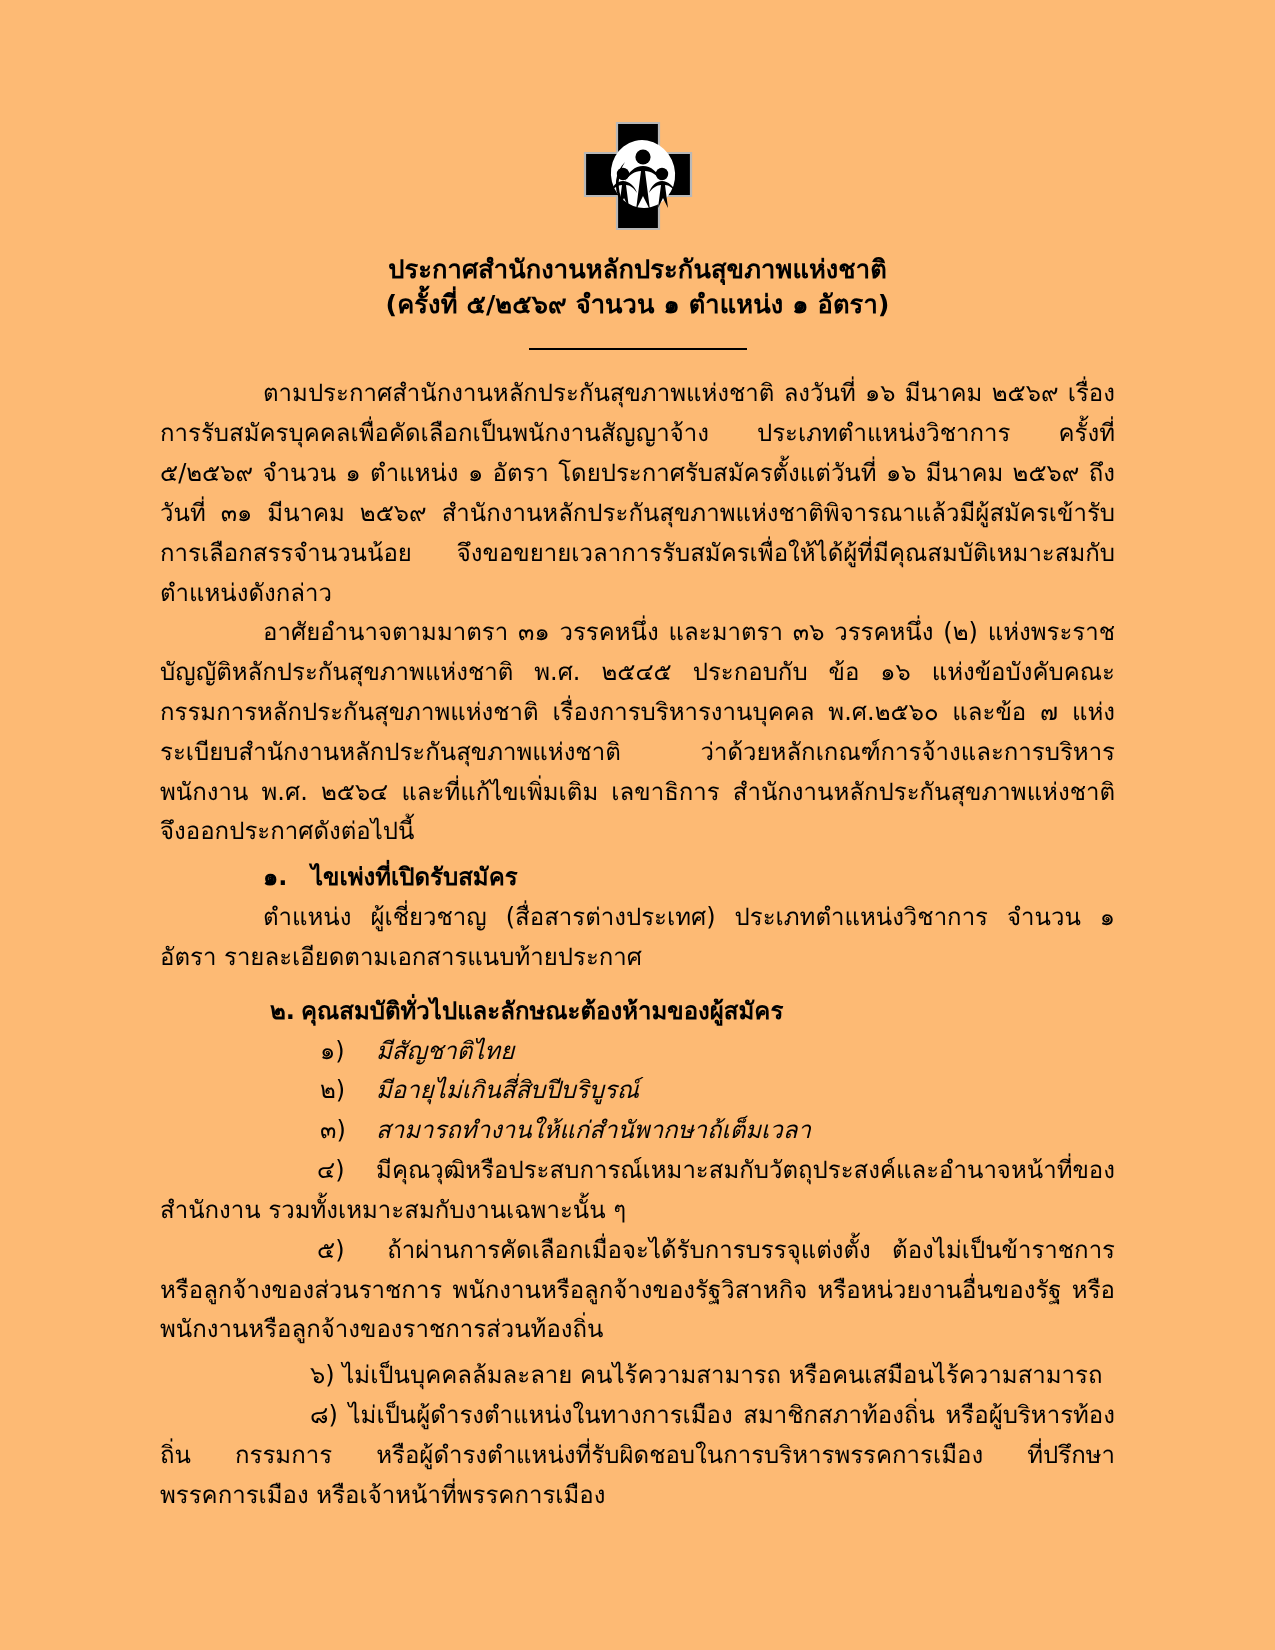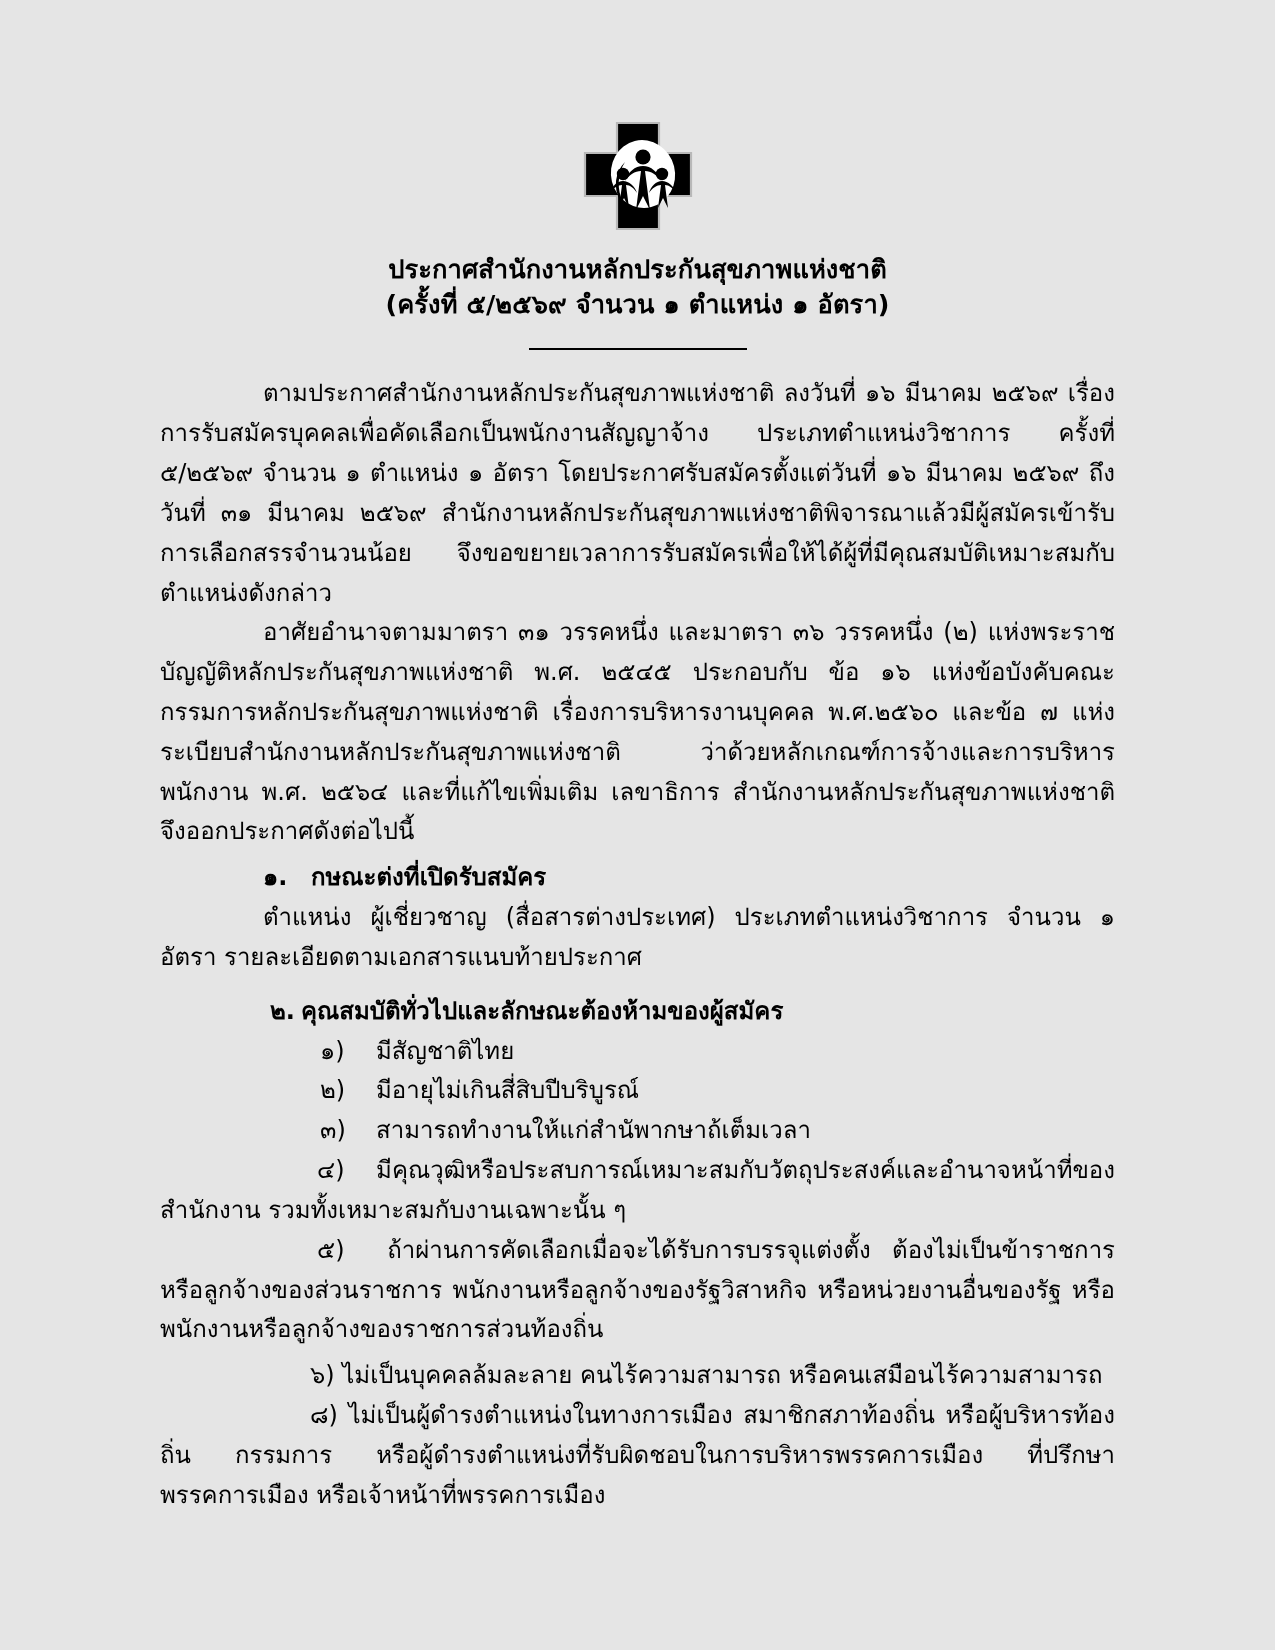--- a/index.html
+++ b/index.html
@@ -12,21 +12,21 @@
   body {
     font-family: "DejaVu Sans", "Liberation Sans", sans-serif;
     color: #000000;
   }
 
   .page {
     position: relative;
     width: 1275px;
     height: 1650px;
     margin: 0 auto;
-    background: #e5e5e5;
+    background: #fdba74;
     box-sizing: border-box;
     overflow: hidden;
   }
 
   
   .logo-block {
     padding-top: 122px;
     display: flex;
     justify-content: center;
   }
@@ -118,20 +118,21 @@
     flex: 0 0 auto;
     width: 56px;
     padding-left: 160px;
     box-sizing: content-box;
     text-align: left;
   }
 
   .list-item .itext {
     flex: 1 1 auto;
     text-align: justify;
+    font-style: italic;
   }
 
   
   .flow-item {
     margin: 0;
     text-indent: 157px;
     text-align: justify;
   }
 
   .flow-item.m2 {
@@ -176,21 +177,21 @@
 
   <div class="body-block">
 
     <p class="para">ตามประกาศสำนักงานหลักประกันสุขภาพแห่งชาติ ลงวันที่ ๑๖ มีนาคม ๒๕๖๙ เรื่อง การรับสมัครบุคคลเพื่อคัดเลือกเป็นพนักงานสัญญาจ้าง ประเภทตำแหน่งวิชาการ ครั้งที่ ๕/๒๕๖๙ จำนวน ๑ ตำแหน่ง ๑ อัตรา โดยประกาศรับสมัครตั้งแต่วันที่ ๑๖ มีนาคม ๒๕๖๙ ถึงวันที่ ๓๑ มีนาคม ๒๕๖๙ สำนักงานหลักประกันสุขภาพแห่งชาติพิจารณาแล้วมีผู้สมัครเข้ารับการเลือกสรรจำนวนน้อย จึงขอขยายเวลาการรับสมัครเพื่อให้ได้ผู้ที่มีคุณสมบัติเหมาะสมกับตำแหน่งดังกล่าว</p>
 
     <p class="para">อาศัยอำนาจตามมาตรา ๓๑ วรรคหนึ่ง และมาตรา ๓๖ วรรคหนึ่ง (๒) แห่งพระราชบัญญัติหลักประกันสุขภาพแห่งชาติ พ.ศ. ๒๕๔๕ ประกอบกับ ข้อ ๑๖ แห่งข้อบังคับคณะกรรมการหลักประกันสุขภาพแห่งชาติ เรื่องการบริหารงานบุคคล พ.ศ.๒๕๖๐ และข้อ ๗ แห่งระเบียบสำนักงานหลักประกันสุขภาพแห่งชาติ ว่าด้วยหลักเกณฑ์การจ้างและการบริหารพนักงาน พ.ศ. ๒๕๖๔ และที่แก้ไขเพิ่มเติม เลขาธิการ สำนักงานหลักประกันสุขภาพแห่งชาติ จึงออกประกาศดังต่อไปนี้</p>
 
     <div class="spacer-sm"></div>
 
     <p class="section-head">
-      <span class="num">๑.</span><span>กษณะต่งที่เปิดรับสมัคร</span>
+      <span class="num">๑.</span><span>ไขเพ่งที่เปิดรับสมัคร</span>
     </p>
     <p class="para">ตำแหน่ง ผู้เชี่ยวชาญ (สื่อสารต่างประเทศ) ประเภทตำแหน่งวิชาการ จำนวน ๑ อัตรา รายละเอียดตามเอกสารแนบท้ายประกาศ</p>
 
     <div class="spacer-md"></div>
 
     <p class="section-head tight">
       <span class="num narrow">๒.</span><span>คุณสมบัติทั่วไปและลักษณะต้องห้ามของผู้สมัคร</span>
     </p>
 
     <div class="list-item">

